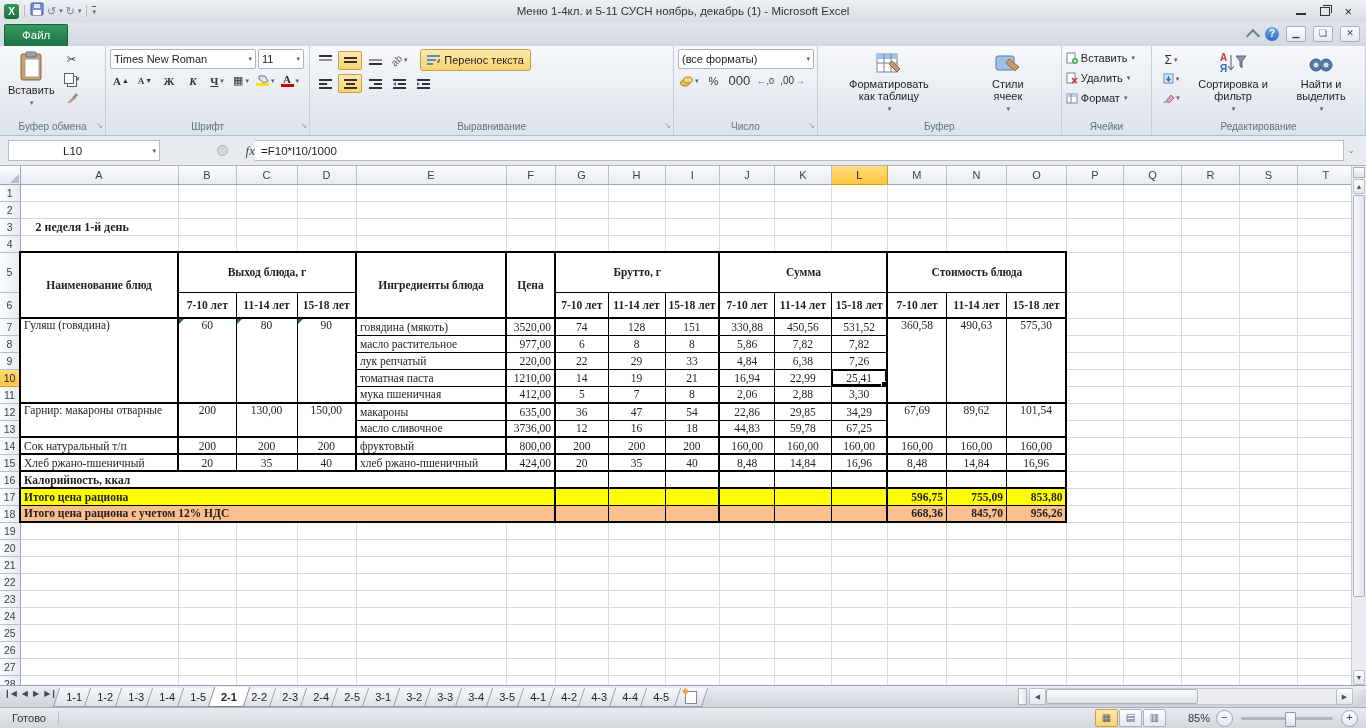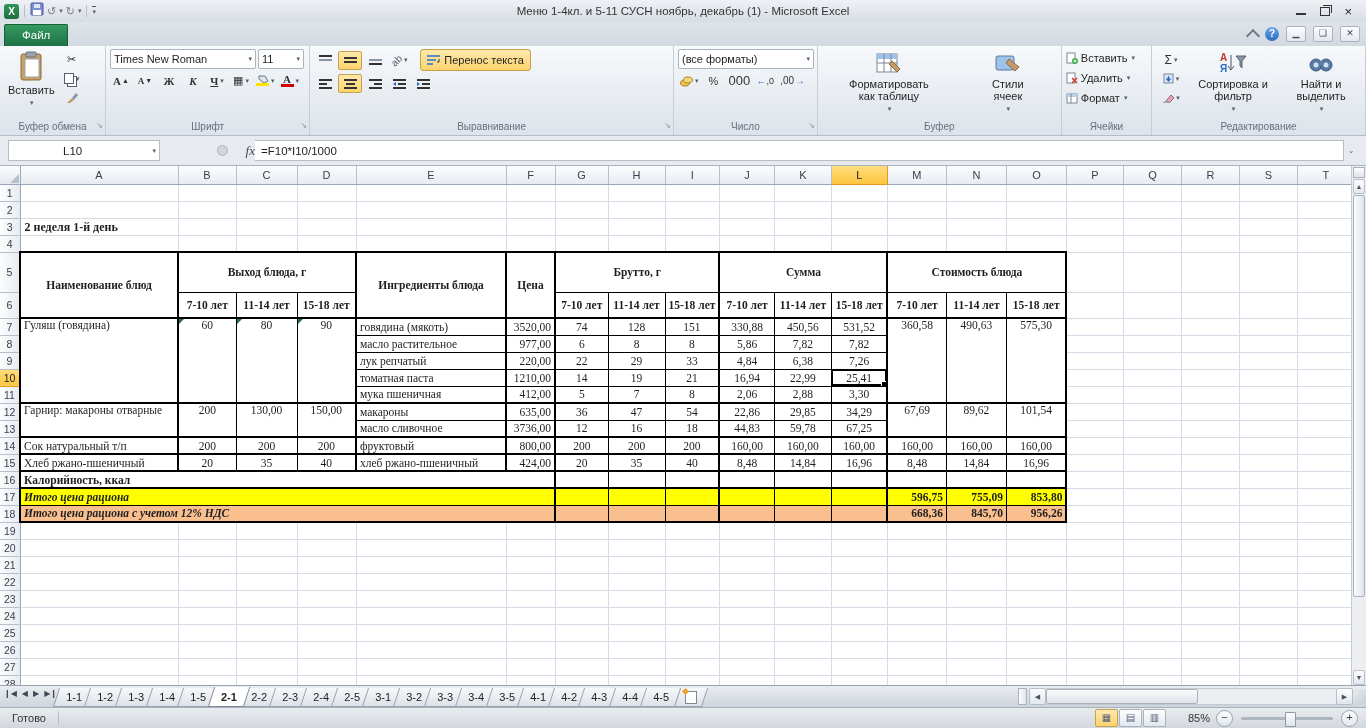--- a/index.html
+++ b/index.html
@@ -71,28 +71,28 @@
   .corner::after{content:"";position:absolute;right:1px;bottom:1px;border-left:9px solid transparent;border-bottom:9px solid #b7c0cb;}
   .colh{background:linear-gradient(#fbfcfd,#e7ebf1);border-right:1px solid #b6c0cc;border-bottom:1px solid #9aa7b8;
         font-size:11px;font-weight:normal;color:#38424e;text-align:center;}
   .rh{background:linear-gradient(90deg,#fbfcfd,#e7ebf1);border-bottom:1px solid #b6c0cc;border-right:1px solid #9aa7b8;
       font-size:10.5px;font-weight:normal;color:#38424e;text-align:center;}
   .hsel{background:linear-gradient(#ffdd7e,#fcc43e)!important;border-color:#e2981c!important;color:#222;}
   td.g{border-right:1px solid #d6dce6;border-bottom:1px solid #d6dce6;background:#fff;}
   td.tb{border:1px solid #000;font-family:"Liberation Serif","DejaVu Serif",serif;font-size:11.5px;background:#fff;padding:0 3px;}
   td.hd{font-weight:bold;text-align:center;vertical-align:middle;font-size:11.5px;}
   .aL{text-align:left;}.aC{text-align:center;}.aR{text-align:right;}
-  .bold{font-weight:bold;}.ital{font-style:italic;margin-left:36px;}
+  .bold{font-weight:bold;}.ital{margin-left:36px;}
   .vt{vertical-align:top;padding-top:1px;}
   .BL{border-left:2px solid #000!important;}.BR{border-right:2px solid #000!important;}
   .BT{border-top:2px solid #000!important;}.BB{border-bottom:2px solid #000!important;}
   .bgY{background:#FFFF00!important;}.bgO{background:#FABF8F!important;}
   .bserif{font-family:"Liberation Serif","DejaVu Serif",serif;font-weight:bold;font-size:12px;}
   .ovf{overflow:visible!important;position:relative;}
-  .ovt{position:absolute;left:4px;top:1px;white-space:nowrap;z-index:3;}
+  .ovt{position:absolute;left:15px;top:1px;white-space:nowrap;z-index:3;}
   td.sel{outline:2px solid #000;outline-offset:-2px;position:relative;}
   td.sel::after{content:"";position:absolute;right:-1px;bottom:-1px;width:4px;height:4px;background:#000;border:1px solid #fff;z-index:4;}
   .tri{position:relative;}
   .tri::before{content:"";position:absolute;left:0;top:0;border-top:5px solid #1e7145;border-right:5px solid transparent;z-index:2;}
   
   .vscroll{position:absolute;right:0;top:0;bottom:0;width:14px;background:#eceef1;border-left:1px solid #c3cad2;display:flex;flex-direction:column;}
   .vsplit{height:9px;background:linear-gradient(#fdfdfe,#dfe4ea);border:1px solid #aab2bc;margin:1px;}
   .sbtnv{height:13px;font-size:7px;color:#4a545e;text-align:center;line-height:13px;background:linear-gradient(#fdfdfe,#e2e7ed);border:1px solid #b6bec8;margin:0 1px;border-radius:2px;}
   .vthumb{flex:0 0 400px;background:linear-gradient(90deg,#fafbfc,#dfe4ea);border:1px solid #aab2bc;border-radius:2px;margin:1px;}
   .vtrack{flex:1;}

